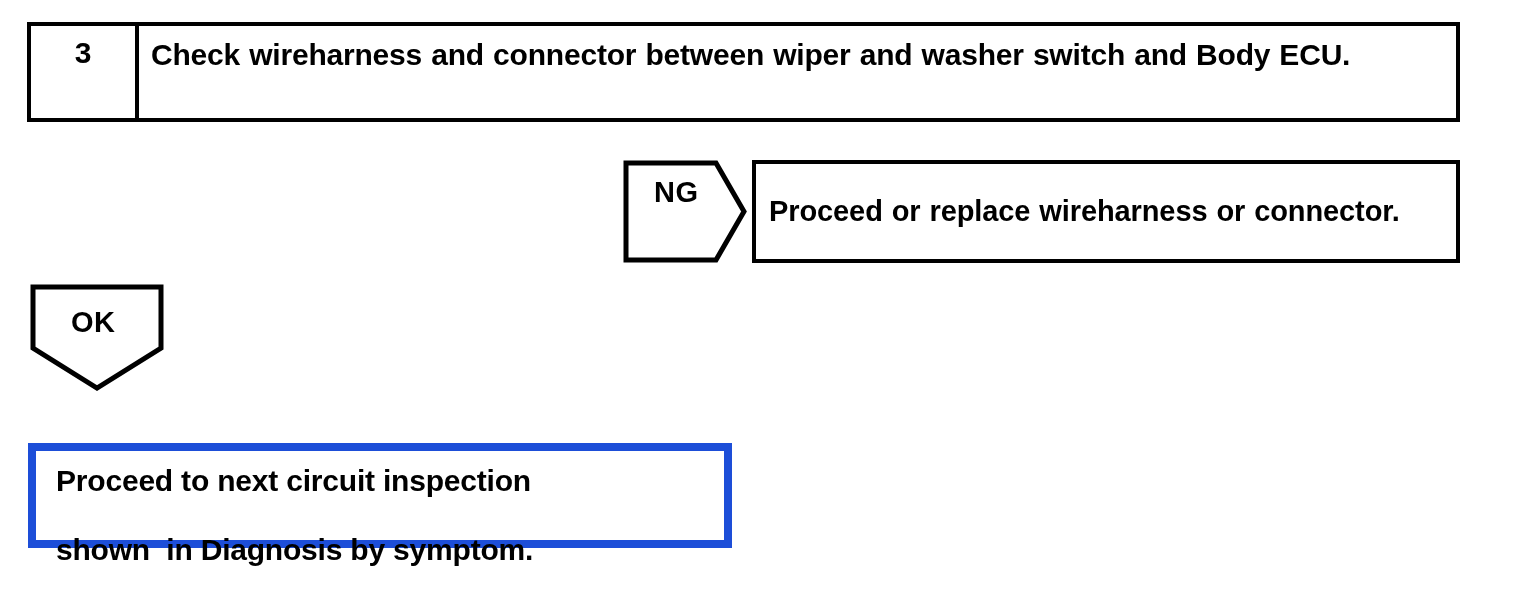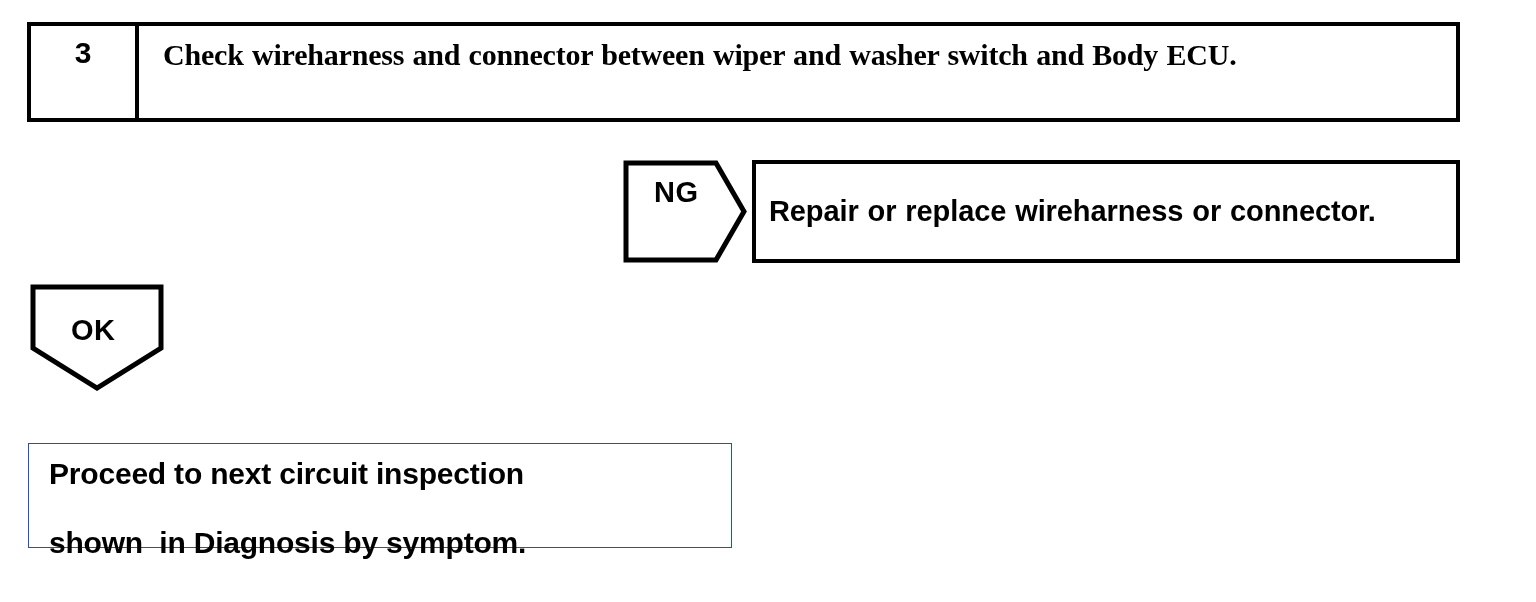--- a/index.html
+++ b/index.html
@@ -48,22 +48,21 @@
   }
   .step-num {
     font-size: 30px;
     font-weight: bold;
     letter-spacing: 0px;
     line-height: 1;
   }
   .step-text-cell {
     flex: 1;
     box-sizing: border-box;
-    padding: 11px 10px 0 24px;
-    font-family: Liberation Serif, serif;
+    padding: 11px 10px 0 12px;
   }
   .step-text {
     font-size: 30px;
     font-weight: bold;
     line-height: 1.17;
     letter-spacing: -0.2px;
     word-spacing: 1px;
     max-width: 1270px;
   }
 
@@ -113,36 +112,36 @@
     position: absolute;
     left: 30px;
     top: 284px;
     width: 134px;
     height: 107px;
   }
   .ok-arrow svg { display: block; }
   .ok-label {
     position: absolute;
     left: 71px;
-    top: 316px;
+    top: 308px;
     font-size: 29px;
     font-weight: bold;
     letter-spacing: 0.5px;
     line-height: 1;
   }
 
   
   .result-box {
     position: absolute;
     left: 28px;
     top: 443px;
     width: 704px;
     height: 105px;
     box-sizing: border-box;
-    border: 1px solid #1d4ed8;
+    border: 8px solid #1d4ed8;
     background: #fff;
   }
   .result-line {
     position: absolute;
     left: 20px;
     font-size: 30px;
     font-weight: bold;
     letter-spacing: -0.2px;
     line-height: 1;
     white-space: pre;
@@ -165,21 +164,21 @@
   </div>
 
   <div class="ng-arrow">
     <svg width="124" height="103" viewBox="0 0 124 103" xmlns="http://www.w3.org/2000/svg">
       <polygon points="3,3 93,3 121,51.5 93,100 3,100" fill="#ffffff" stroke="#000000" stroke-width="5" stroke-linejoin="miter"></polygon>
     </svg>
   </div>
   <span class="ng-label">NG</span>
 
   <div class="repair-box">
-    <span class="repair-text">Repair or replace wireharness or connector.</span>
+    <span class="repair-text">Proceed or replace wireharness or connector.</span>
   </div>
 
   <div class="ok-arrow">
     <svg width="134" height="107" viewBox="0 0 134 107" xmlns="http://www.w3.org/2000/svg">
       <polygon points="3,3 131,3 131,64 67,104 3,64" fill="#ffffff" stroke="#000000" stroke-width="5" stroke-linejoin="miter"></polygon>
     </svg>
   </div>
   <span class="ok-label">OK</span>
 
   <div class="result-box">

